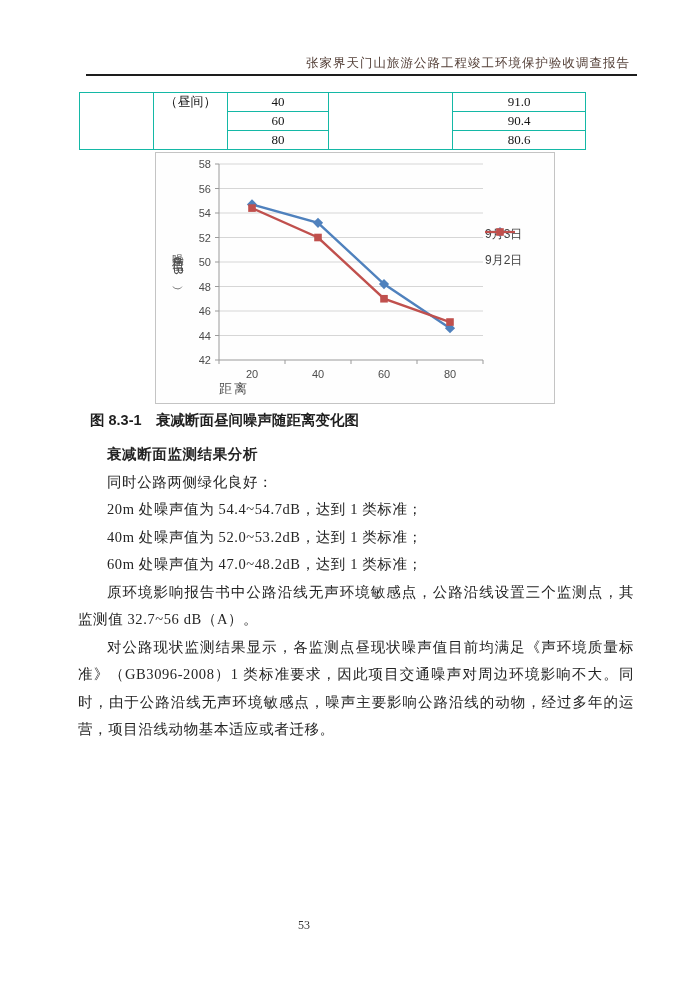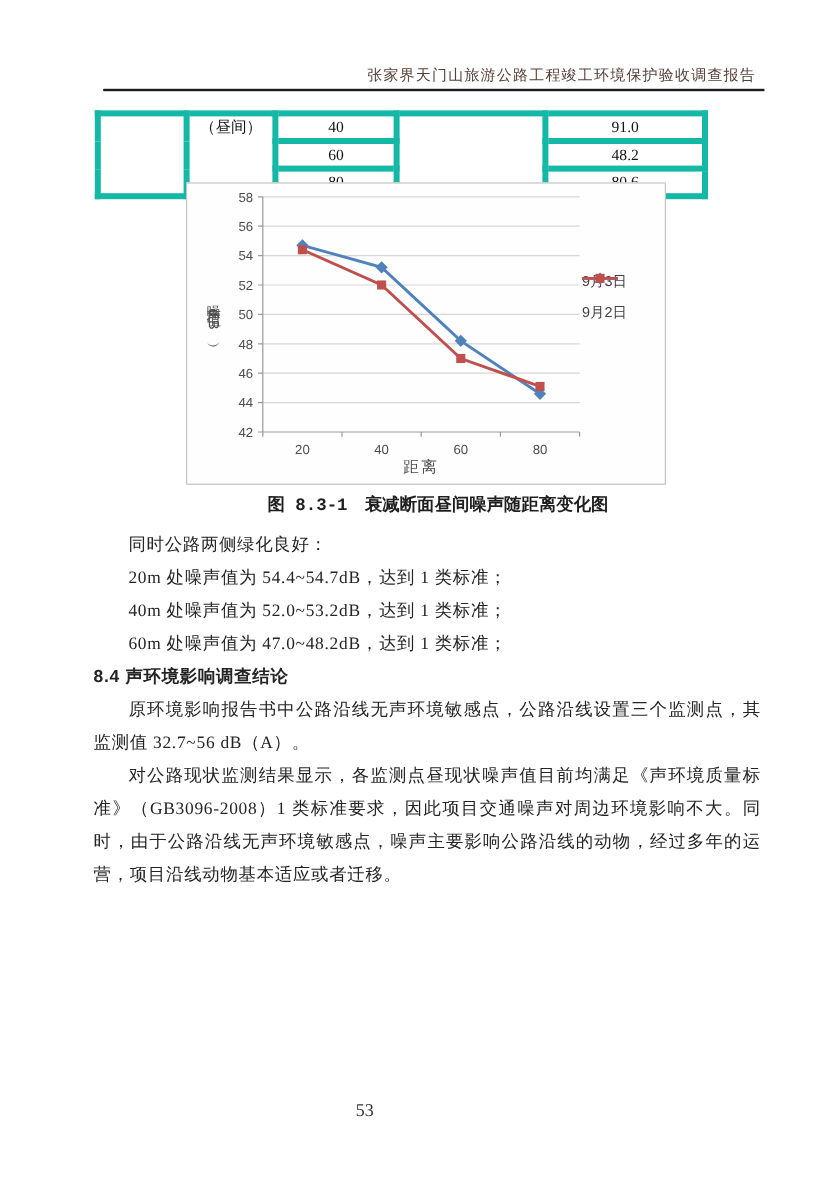--- a/index.html
+++ b/index.html
@@ -7,55 +7,55 @@
         font-family:"Liberation Serif","DejaVu Serif",serif;color:#262626;}
 
   
   .header-title{position:absolute;top:55px;right:70px;font-size:12.5px;letter-spacing:1px;
                 color:#533f37;font-family:"Liberation Sans","DejaVu Sans",sans-serif;}
   .header-rule{position:absolute;top:74px;left:86px;width:551px;height:2px;background:#1d1d1d;}
 
   
   .doc-table{position:absolute;left:79px;top:92px;width:506px;border-collapse:collapse;
              table-layout:fixed;font-size:13px;color:#141414;text-align:center;}
-  .doc-table td{border:5px solid #14b8a6;height:18px;padding:0;line-height:18px;}
+  .doc-table td{border:1px solid #14b8a6;height:18px;padding:0;line-height:18px;}
   .doc-table td.merged-top{vertical-align:top;}
 
   
   .chart-box{position:absolute;left:155px;top:152px;width:398px;height:250px;
              border:1px solid #c4c4c4;background:#fefefe;
              font-family:"Liberation Sans","DejaVu Sans",sans-serif;}
   .chart-box svg{position:absolute;left:0;top:0;}
   .chart-box text{font-family:"Liberation Sans","DejaVu Sans",sans-serif;font-size:11px;fill:#4d4d4d;}
   .ytitle{position:absolute;left:13px;top:20px;height:180px;writing-mode:vertical-rl;
           text-orientation:mixed;display:flex;align-items:center;justify-content:center;
           font-size:12px;color:#4d4d4d;letter-spacing:3px;}
-  .xtitle{position:absolute;left:63px;top:227px;width:264px;text-align:center;
+  .xtitle{position:absolute;left:63px;top:227px;width:264px;text-align:left;
           font-size:13px;color:#4d4d4d;letter-spacing:2px;}
   .legend{position:absolute;left:329px;top:73px;display:flex;flex-direction:column;gap:9px;}
   .legend-item{display:flex;align-items:center;gap:3px;font-size:12px;color:#3f3f3f;white-space:nowrap;}
 
   
-  .figure-caption{position:absolute;top:411px;left:90px;width:550px;text-align:center;
+  .figure-caption{position:absolute;top:411px;left:90px;width:550px;
                   font-size:14.5px;font-weight:bold;color:#1f1f1f;
-                  font-family:Liberation Mono, monospace;}
+                  font-family:Liberation Sans, sans-serif;}
 
   
   .body-text{position:absolute;left:78px;top:441px;width:556px;font-size:14.5px;
              line-height:27.5px;letter-spacing:0.6px;color:#242424;}
   .body-text p{margin:0;}
   .p-label{margin-left:2em !important;font-weight:bold;
            font-family:"Liberation Sans","DejaVu Sans",sans-serif;}
   .p-list{margin-left:2em !important;}
   .p-para{text-indent:2em;text-align:justify;}
   .p-heading{font-weight:bold;font-family:"Liberation Sans","DejaVu Sans",sans-serif;}
 
   
   .page-number{position:absolute;top:918px;left:0;width:608px;text-align:center;
-               font-size:15px;color:#333;}
+               font-size:12px;color:#333;}
 </style>
 </head>
 <body>
 
 <div class="page">
 
   <div class="header-title">张家界天门山旅游公路工程竣工环境保护验收调查报告</div>
   <div class="header-rule"></div>
 
   <table class="doc-table">
@@ -69,21 +69,21 @@
     <tbody>
       <tr>
         <td rowspan="3"></td>
         <td rowspan="3" class="merged-top">（昼间）</td>
         <td>40</td>
         <td rowspan="3"></td>
         <td>91.0</td>
       </tr>
       <tr>
         <td>60</td>
-        <td>48.2</td>
+        <td>90.4</td>
       </tr>
       <tr>
         <td>80</td>
         <td>80.6</td>
       </tr>
     </tbody>
   </table>
 
   <div class="chart-box">
     <svg id="chart-svg" width="398" height="250">
@@ -151,23 +151,23 @@
             <rect x="11.2" y="2.2" width="7.6" height="7.6" fill="#c0504d"></rect>
           </svg>
           <span>9月2日</span>
         </div>
       </div>
   </div>
 
   <div class="figure-caption">图 8.3-1　衰减断面昼间噪声随距离变化图</div>
 
   <div class="body-text" id="body-text">
+      <p class="p-label">衰减断面监测结果分析</p>
       <p class="p-list">同时公路两侧绿化良好：</p>
       <p class="p-list">20m 处噪声值为 54.4~54.7dB，达到 1 类标准；</p>
       <p class="p-list">40m 处噪声值为 52.0~53.2dB，达到 1 类标准；</p>
       <p class="p-list">60m 处噪声值为 47.0~48.2dB，达到 1 类标准；</p>
-      <p class="p-heading">8.4 声环境影响调查结论</p>
       <p class="p-para">原环境影响报告书中公路沿线无声环境敏感点，公路沿线设置三个监测点，其监测值 32.7~56 dB（A）。</p>
       <p class="p-para">对公路现状监测结果显示，各监测点昼现状噪声值目前均满足《声环境质量标准》（GB3096-2008）1 类标准要求，因此项目交通噪声对周边环境影响不大。同时，由于公路沿线无声环境敏感点，噪声主要影响公路沿线的动物，经过多年的运营，项目沿线动物基本适应或者迁移。</p>
     </div>
 
   <div class="page-number">53</div>
 </div>
 
 </body></html>

